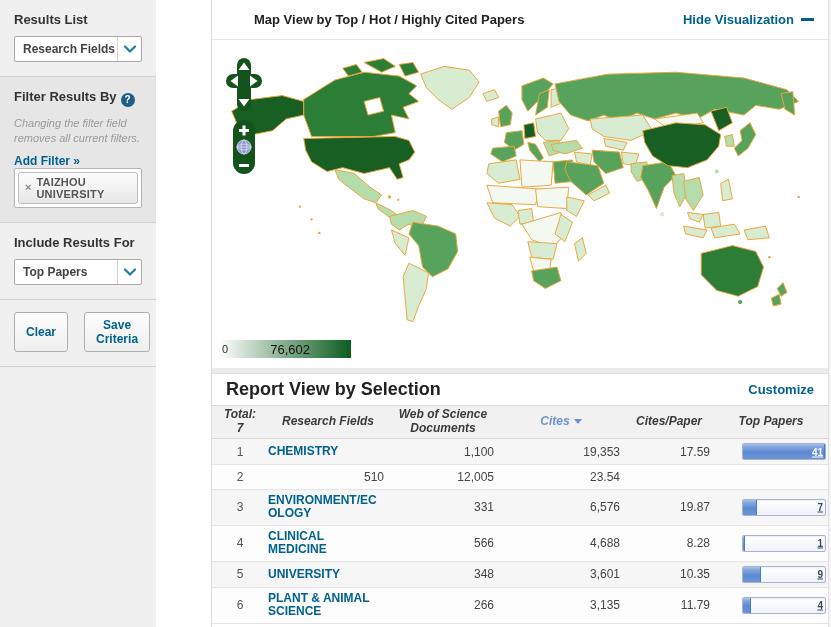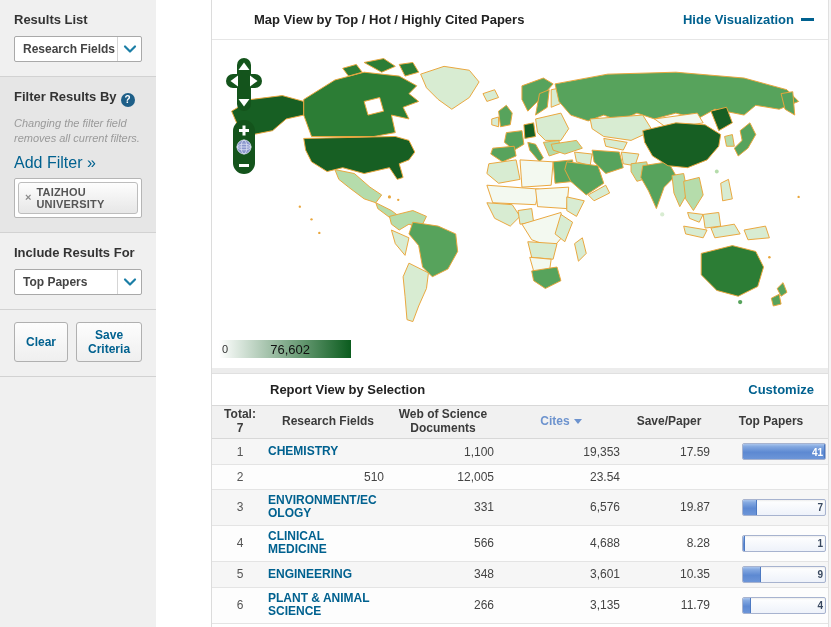--- a/index.html
+++ b/index.html
@@ -9,26 +9,26 @@
   
   .sidebar { position:absolute; left:0; top:0; width:156px; height:627px; background:#f0f0f0; display:flex; flex-direction:column; }
   .sec { padding:12px 14px 14px; border-bottom:1px solid #d2d2d2; }
   .sec.alt { background:#e6e6e6; }
   .sec-label { font-weight:bold; font-size:13px; color:#333; margin-bottom:9px; }
   .dropdown { height:26px; background:#fff; border:1px solid #a9a9a9; border-radius:2px; display:flex; align-items:center; cursor:pointer; }
   .dd-text { flex:1; padding:0 8px; font-weight:bold; font-size:12px; color:#444; white-space:nowrap; overflow:hidden; }
   .dd-chev { width:24px; height:100%; display:flex; align-items:center; justify-content:center; border-left:1px solid #d5d5d5; }
   .help { display:inline-block; width:14px; height:14px; border-radius:50%; background:#1e5f88; color:#fff; font-size:10px; font-weight:bold; text-align:center; line-height:14px; vertical-align:-2px; margin-left:4px; cursor:pointer; }
   .note { font-style:italic; color:#9a9a9a; font-size:11px; line-height:1.35; margin-bottom:8px; width:155px; }
-  .addfilter { color:var(--link,#00618f); font-weight:normal; font-size:16px; text-decoration:none; display:inline-block; margin-bottom:6px; cursor:pointer; }
+  .addfilter { color:var(--link,#00618f); font-weight:bold; font-size:12px; text-decoration:none; display:inline-block; margin-bottom:0; cursor:pointer; }
   .filterbox { background:#fff; border:1px solid #b5b5b5; border-radius:2px; padding:3px; min-height:28px; }
   .tag { display:inline-flex; align-items:center; gap:5px; background:linear-gradient(#fdfdfd,#e7e7e7); border:1px solid #bdbdbd; border-radius:3px; padding:3px 8px 3px 6px; }
   .tag-x { color:#8a8a8a; font-weight:bold; font-size:11px; line-height:1; cursor:pointer; }
   .tag-label { font-weight:bold; font-size:11px; color:#555; letter-spacing:.2px; }
-  .btnrow { display:flex; gap:8px; }
+  .btnrow { display:flex; gap:16px; }
   .btn { background:linear-gradient(#fdfdfd,#efefef); border:1px solid #b0b0b0; border-radius:3px; padding:5px 11px; color:var(--link,#00618f); font-weight:bold; font-size:12px; cursor:pointer; }
   .sidebar-fill { flex:1; background:#f0f0f0; }
 
   
   .main { position:absolute; left:187px; top:0; right:0; bottom:0; background:#fff; }
   .right-strip { position:absolute; right:0; top:0; width:3px; height:100%; background:#f5f5f5; border-left:1px solid #e0e0e0; }
   .panel { position:absolute; left:24px; right:3px; top:0; bottom:0; border-left:1px solid #dcdcdc; background:#fff; }
   .panel-header { height:40px; display:flex; align-items:center; justify-content:space-between; padding:0 14px; border-bottom:1px solid #e6e6e6; }
   .panel-title { font-weight:bold; font-size:13px; color:#222;margin-left:28px; }
   .hide-link { color:var(--link,#00618f); font-weight:bold; font-size:13px; text-decoration:none; display:flex; align-items:center; gap:7px; cursor:pointer; }
@@ -45,42 +45,42 @@
 
   
   .m0{fill:#f3f9f0}.m1{fill:#d8ecd2}.m2{fill:#b5dcab}.m3{fill:#57a35c}.m4{fill:#2c7d35}.m5{fill:#175f23}
   .sea{fill:#ffffff}
   .worldmap path, .worldmap rect { stroke:var(--mapborder,#e9a63c); stroke-width:1; stroke-linejoin:round; }
   .dot { fill:var(--mapborder,#e9a63c); stroke:none; }
 
   
   .report-sep { height:6px; background:#ececec; border-bottom:1px solid #e0e0e0; }
   .report-header { height:31px; display:flex; align-items:center; justify-content:space-between; padding:0 14px; }
-  .report-title { font-weight:bold; font-size:13px; color:#222;margin-left:44px; }
+  .report-title { font-weight:bold; font-size:18px; color:#222; }
   .customize { color:var(--link,#00618f); font-weight:bold; font-size:13px; text-decoration:none; cursor:pointer; }
 
   .grid { display:grid; grid-template-columns:56px 120px 110px 126px 90px 1fr; align-items:center; }
   .thead { background:#f1f1f1; border-top:1px solid #d8d8d8; border-bottom:1px solid #d8d8d8; min-height:34px; padding:2px 0; font-weight:bold; font-size:12px; color:#3b3b3b; }
-  .th { text-align:center; line-height:1.15; }
+  .th { text-align:center; line-height:1.15;font-style:italic; }
   .th.total span { display:block; }
   .cites-hdr { color:var(--sortblue,#6d93ce); cursor:pointer; }
   .tri { display:inline-block; width:0; height:0; border-left:4px solid transparent; border-right:4px solid transparent; border-top:5px solid var(--sortblue,#6d93ce); margin-left:4px; vertical-align:1px; }
 
   .trow { border-bottom:1px solid #e4e4e4; min-height:25px; }
   .trow.odd { background:#f6f6f6; }
   .trow.even { background:#fdfdfd; }
   .c { padding:4px 0; }
   .rank { text-align:center; color:#555; }
   .fieldcell { line-height:1.12; padding-right:6px; overflow-wrap:break-word; }
   .fieldlink { color:var(--link,#00618f); font-weight:bold; text-decoration:none; cursor:pointer; }
   .num { text-align:right; padding-right:4px; color:#444; }
   .barcell { display:flex; align-items:center; padding:4px 2px 4px 28px; }
   .bar { flex:1; height:17px; border:1px solid #a7b3cf; border-radius:2px; background:linear-gradient(#ffffff,#eef2fa); position:relative; overflow:hidden; box-shadow:inset 0 1px 2px rgba(0,0,0,.07); }
   .fill { height:100%; background:linear-gradient(to bottom,#a8c4ec 0%,#82a7e0 18%,var(--barblue,#5d89d2) 55%,#6c95d8 100%); border-right:1px solid #4c79c2; }
-  .bval { position:absolute; right:2px; top:50%; transform:translateY(-50%); font-size:10px; font-weight:bold; color:#39485f; }
+  .bval { position:absolute; right:2px; top:50%; transform:translateY(-50%); font-size:10px; font-weight:bold; color:#39485f;text-decoration:underline; }
 </style>
 </head>
 <body>
 
 <div class="sidebar">
   <div class="sec">
     <div class="sec-label">Results List</div>
     <div class="dropdown">
       <div class="dd-text">Research Fields</div>
       <div class="dd-chev">
@@ -267,21 +267,21 @@
     <div class="grid thead">
       <div class="th total">
         <span>Total:</span>
         <span>7</span>
       </div>
       <div class="th">Research Fields</div>
       <div class="th">Web of Science Documents</div>
       <div class="th cites-hdr">
         <span>Cites</span><span class="tri"></span>
       </div>
-      <div class="th">Save/Paper</div>
+      <div class="th">Cites/Paper</div>
       <div class="th">Top Papers</div>
     </div>
 
     <div>
       <div class="grid trow odd">
         <div class="c rank">1</div>
         <div class="c fieldcell"><a class="fieldlink">CHEMISTRY</a></div>
         <div class="c num docs">1,100</div>
         <div class="c num cites">19,353</div>
         <div class="c num cpp">17.59</div>
@@ -323,21 +323,21 @@
         <div class="c barcell">
           <div class="bar">
             <div class="fill" style="width: 2.43902%;"></div>
             <span class="bval">1</span>
           </div>
         </div>
       </div>
 
       <div class="grid trow odd">
         <div class="c rank">5</div>
-        <div class="c fieldcell"><a class="fieldlink">ENGINEERING</a></div>
+        <div class="c fieldcell"><a class="fieldlink">UNIVERSITY</a></div>
         <div class="c num docs">348</div>
         <div class="c num cites">3,601</div>
         <div class="c num cpp">10.35</div>
         <div class="c barcell">
           <div class="bar">
             <div class="fill" style="width: 21.9512%;"></div>
             <span class="bval">9</span>
           </div>
         </div>
       </div>

